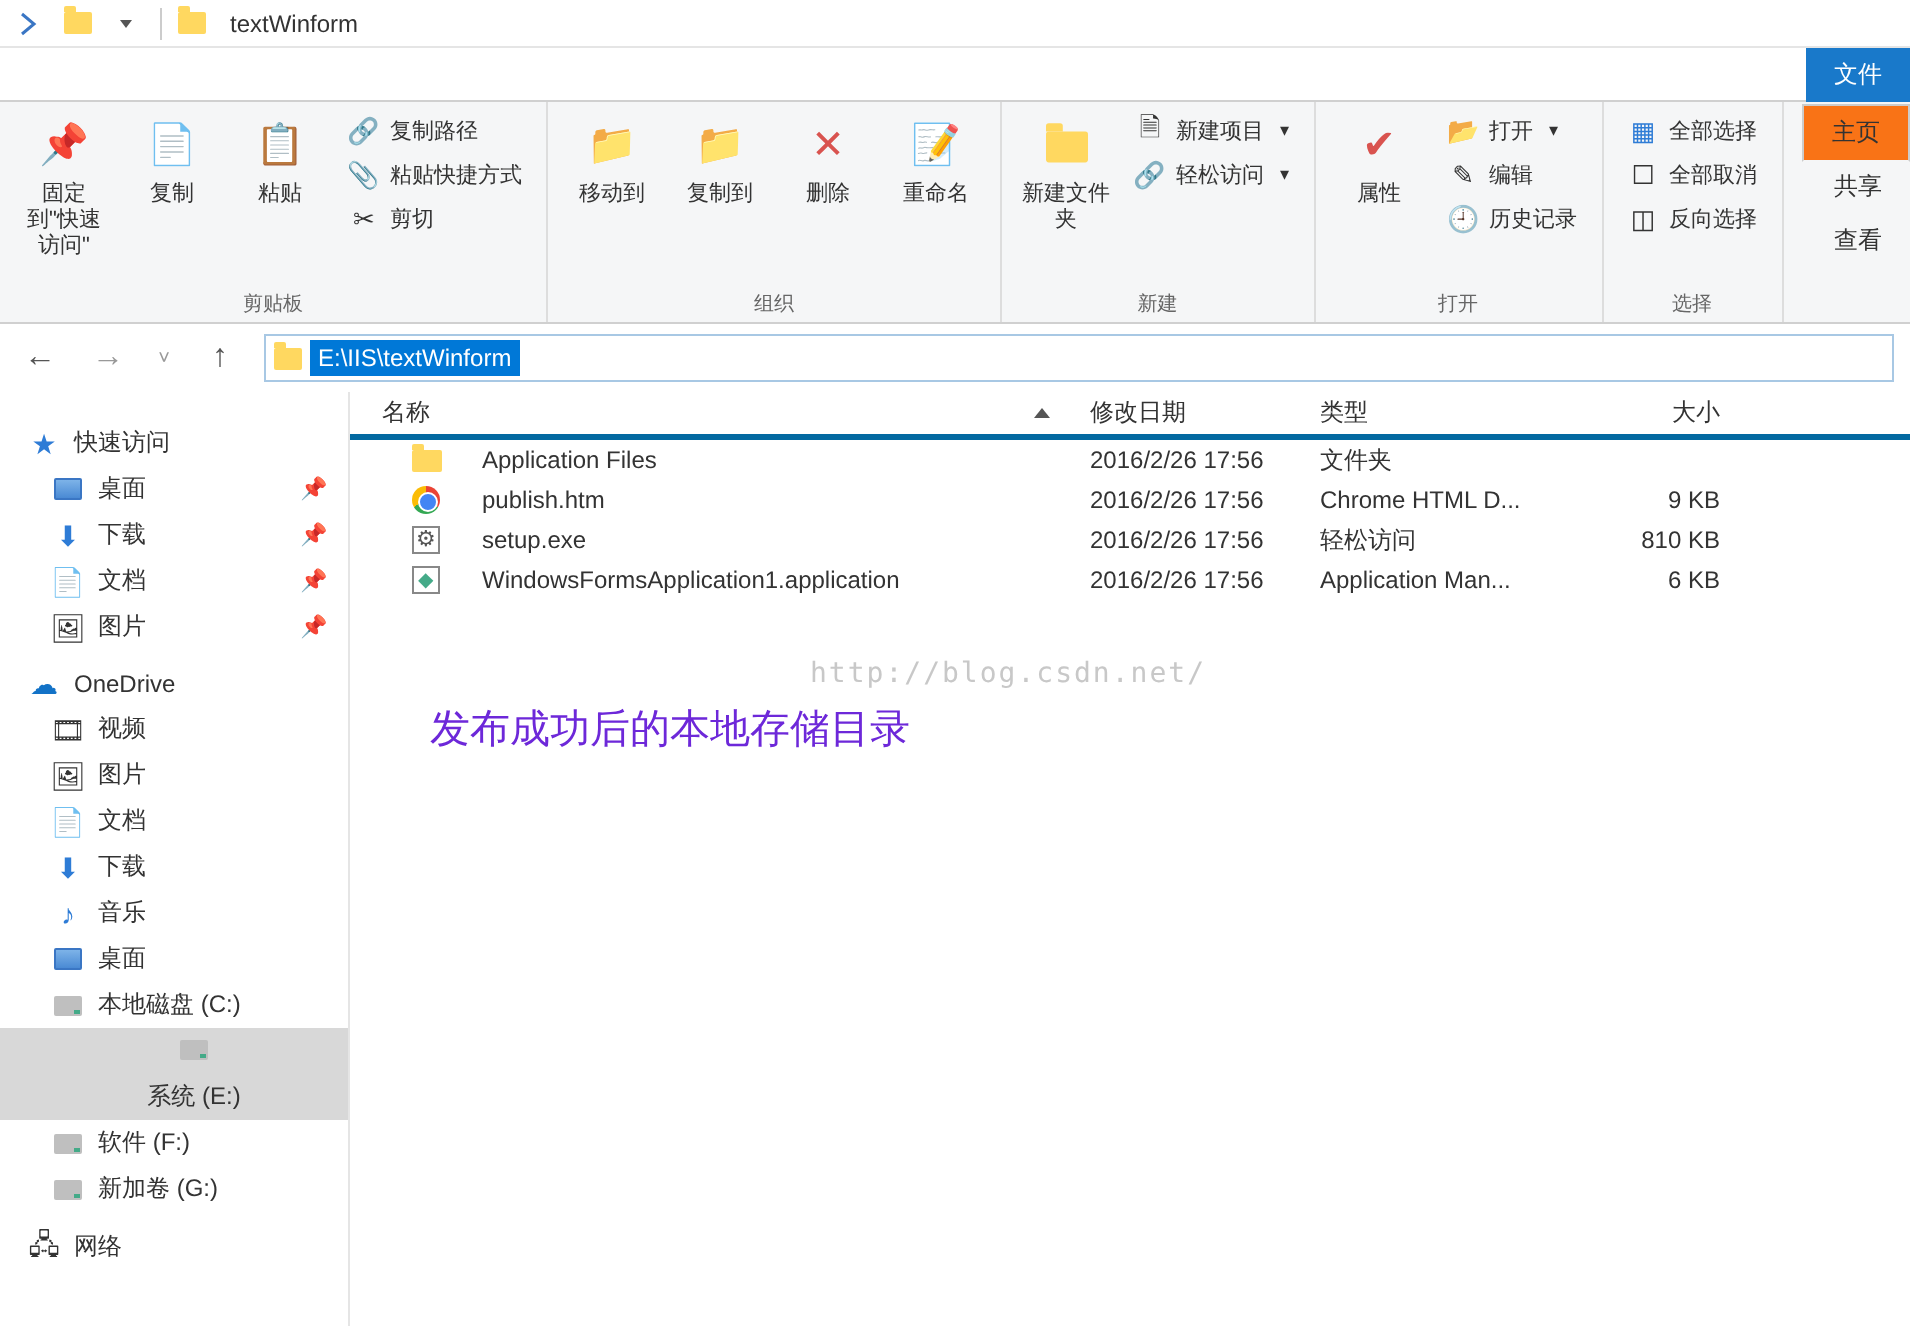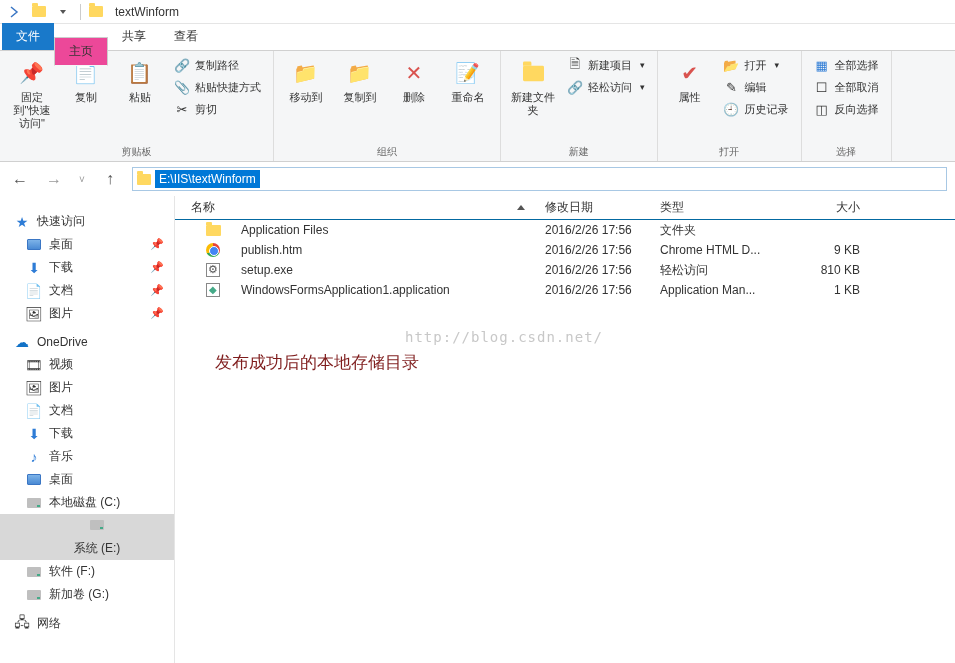--- a/index.html
+++ b/index.html
@@ -8,24 +8,24 @@
     
     .titlebar { height: 24px; background: #fff; border-bottom: 1px solid #e5e5e5; display: flex; align-items: center; padding: 0 4px; }
     .qat-btn { width: 22px; height: 20px; display: flex; align-items: center; justify-content: center; margin-right: 2px; }
     .titlebar .sep { width: 1px; height: 16px; background: #ccc; margin: 0 4px; }
     .titlebar .title { font-size: 12px; color: #333; margin-left: 6px; }
     .folder-mini { display:inline-block; width:14px; height:11px; background:#ffd860; border-radius:1px; position:relative; }
     .folder-mini::before { content:''; position:absolute; top:-3px; left:0; width:6px; height:3px; background:#ffd860; border-radius:1px 1px 0 0; }
     .down-chev { display:inline-block; width:0; height:0; border-left:3px solid transparent; border-right:3px solid transparent; border-top:4px solid #555; }
 
     
-    .tabs { height: 26px; display: flex; align-items: flex-end; padding-left: 2px; background: #fff; }
+    .tabs { height: 26px; display: flex; align-items: flex-end; padding-left: 2px; background: #fff; flex-direction: column; }
     .tab { padding: 5px 14px; font-size: 12px; cursor: default; }
     .tab.file { background: #1979ca; color: #fff; }
-    .tab.active { border: 1px solid #ccc; border-bottom: 1px solid #f5f6f7; background: #ec4899; position: relative; top: 16px; }
+    .tab.active { border: 1px solid #ccc; border-bottom: 1px solid #f5f6f7; background: #f97316; position: relative; top: 1px; }
 
     
     .ribbon { height: 112px; background: #f5f6f7; border-top: 1px solid #d0d0d0; border-bottom: 1px solid #d0d0d0; display: flex; }
     .rgroup { border-right: 1px solid #ddd; padding: 4px 8px 2px; display: flex; flex-direction: column; justify-content: space-between; }
     .rgroup-body { display: flex; align-items: flex-start; gap: 6px; flex: 1; }
     .rgroup-label { text-align: center; font-size: 10px; color: #666; padding-top: 2px; }
     .rbtn-lg { display: flex; flex-direction: column; align-items: center; width: 48px; padding: 4px 2px; gap: 4px; text-align: center; font-size: 11px; line-height: 1.2; }
     .rbtn-sm { display: flex; align-items: center; gap: 5px; font-size: 11px; padding: 2px 4px; white-space: nowrap; }
     .rcol { display: flex; flex-direction: column; gap: 2px; }
     .ricon { width: 28px; height: 28px; display: flex; align-items: center; justify-content: center; font-size: 20px; }
@@ -43,42 +43,42 @@
     .body { display: flex; height: calc(663px - 24px - 26px - 112px - 34px); }
     .sidebar { width: 175px; border-right: 1px solid #e5e5e5; overflow-y: auto; padding: 8px 0; }
     .side-item { display: flex; align-items: center; gap: 7px; padding: 3px 6px 3px 26px; font-size: 12px; position: relative; }
     .side-item.group { padding-left: 14px; margin-top: 6px; }
     .side-item.selected { background: #d8d8d8; flex-direction: column; }
     .pin { position: absolute; right: 10px; color: #7a7a7a; font-size: 11px; }
     .side-icon { width: 16px; height: 16px; display: flex; align-items: center; justify-content: center; font-size: 14px; }
 
     
     .filepane { flex: 1; position: relative; }
-    .cols { display: flex; border-bottom: 1px solid #0369a1; height: 24px; align-items: center; font-size: 12px; color: #333; }
+    .cols { display: flex; border-bottom: 3px solid #0369a1; height: 24px; align-items: center; font-size: 12px; color: #333; }
     .col-name { width: 370px; padding-left: 16px; display:flex; align-items:center; gap:6px;}
     .sort-ind { width:0; height:0; border-left:4px solid transparent; border-right:4px solid transparent; border-bottom:5px solid #555; margin-left: auto; margin-right: 20px;}
     .col-date { width: 115px; }
     .col-type { width: 130px; }
     .col-size { width: 80px; text-align: right; padding-right: 10px; }
     .row { display: flex; align-items: center; height: 20px; font-size: 12px; }
     .row .col-name { display: flex; align-items: center; gap: 20px; padding-left: 30px; }
     .fi { width: 16px; height: 16px; display: inline-flex; align-items: center; justify-content: center; }
 
     
     .i-folder { display:inline-block; width:15px; height:11px; background:#ffd860; border-radius:1px; position:relative; }
     .i-folder::before { content:''; position:absolute; top:-3px; left:0; width:6px; height:3px; background:#ffd860; border-radius:1px 1px 0 0; }
     .i-chrome { width:14px; height:14px; border-radius:50%; background: conic-gradient(#ea4335 0 120deg, #34a853 120deg 240deg, #fbbc05 240deg 360deg); position:relative; }
     .i-chrome::after { content:''; position:absolute; top:3px; left:3px; width:8px; height:8px; border-radius:50%; background:#4285f4; border:1px solid #fff; }
     .i-exe { width:14px; height:14px; background:#fff; border:1px solid #888; position:relative; }
     .i-exe::after { content:'⚙'; position:absolute; top:-1px; left:1px; font-size:11px; color:#555; }
     .i-app { width:14px; height:14px; background:#fff; border:1px solid #888; position:relative; }
     .i-app::after { content:'◆'; position:absolute; top:0; left:2px; font-size:10px; color:#4a8; }
 
     .watermark { position: absolute; top: 133px; left: 230px; color: #c8c8c8; font-size: 14px; font-family: monospace; letter-spacing: 1px; }
-    .annotation { position: absolute; top: 155px; left: 40px; color: #7f1d1d; font-size: 17px; font-family: "SimSun", serif; }
+    .annotation { position: absolute; top: 155px; left: 40px; color: #6d28d9; font-size: 20px; font-family: "SimSun", serif; }
 
     
     .mon { width:14px; height:11px; border:1px solid #3a76c4; background:linear-gradient(#7db3e8,#4a8ad4); border-radius:1px; }
     .star { color:#2e7cd6; }
     .cloud { color:#1272c7; }
     .drive { width:14px; height:10px; background:#bfbfbf; border-radius:1px; position:relative; }
     .drive::after { content:''; position:absolute; bottom:1px; right:1px; width:3px; height:2px; background:#4a8; }
   </style>
 </head>
 <body>
@@ -386,19 +386,19 @@
     </div>
     <div class="row">
       <div class="col-name">
           <span class="fi">
             <span class="i-app"></span>
           </span>
           <span>WindowsFormsApplication1.application</span>
         </div>
       <div class="col-date">2016/2/26 17:56</div>
       <div class="col-type">Application Man...</div>
-      <div class="col-size">1 KB</div>
+      <div class="col-size">6 KB</div>
     </div>
 
     <div class="watermark">http://blog.csdn.net/</div>
     <div class="annotation">发布成功后的本地存储目录</div>
   </div>
 </div>
 
 </body></html>

